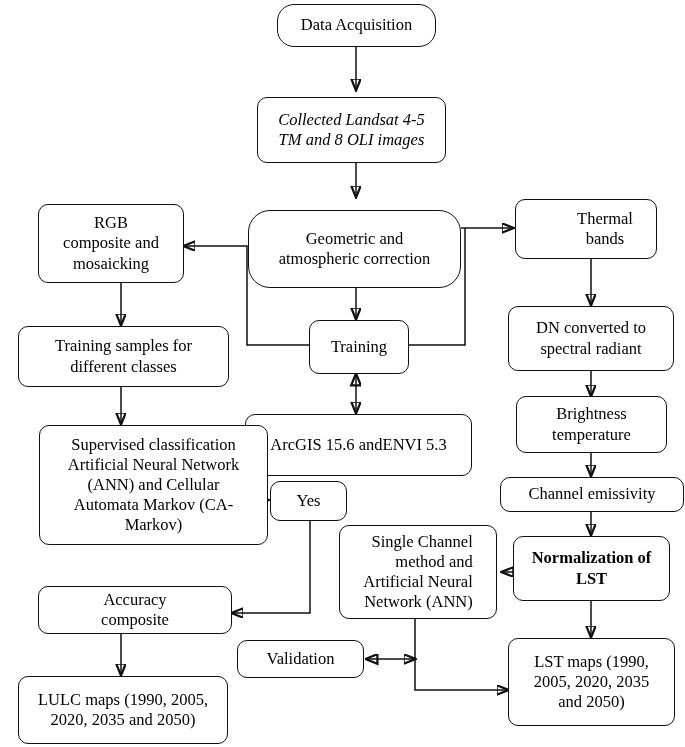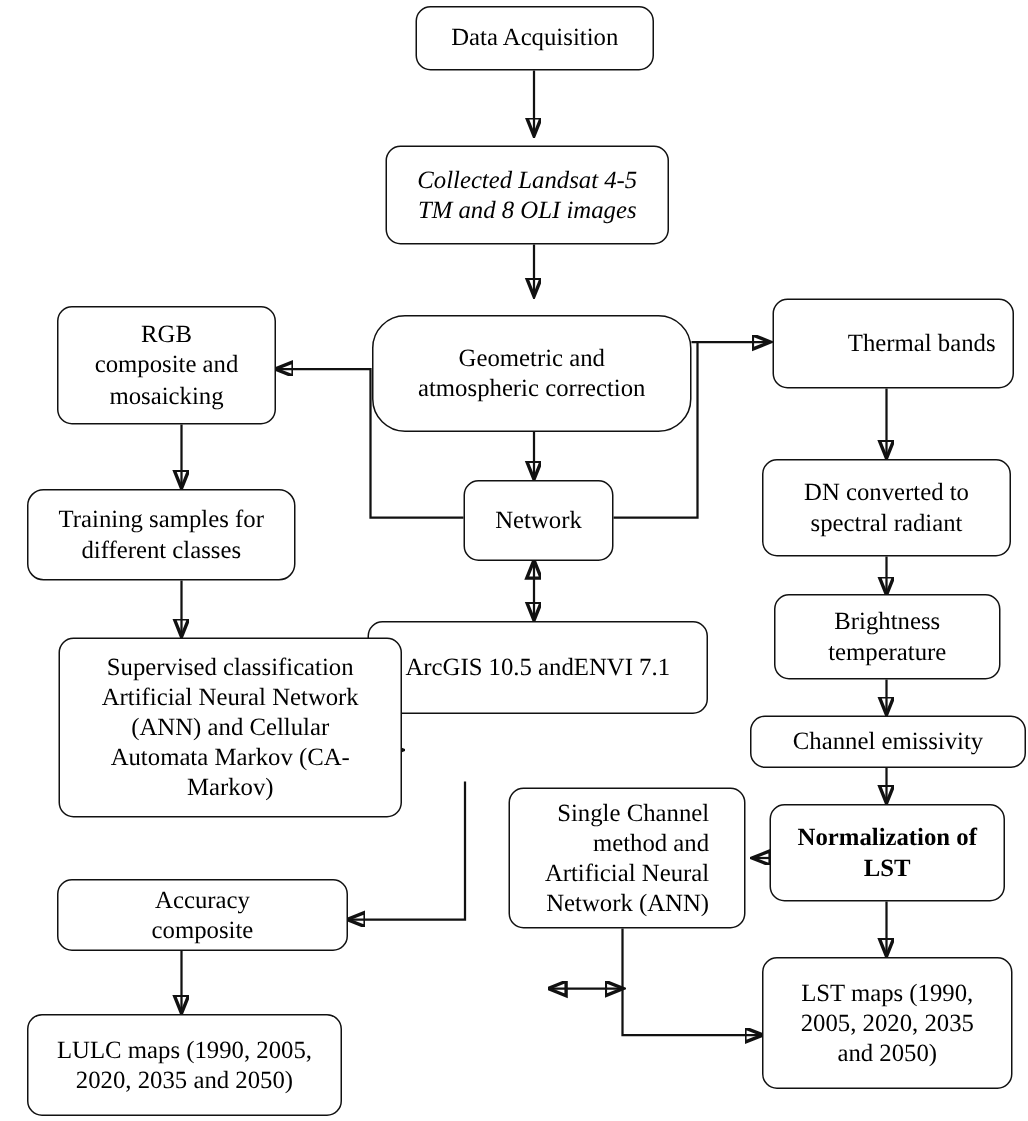--- a/index.html
+++ b/index.html
@@ -97,67 +97,69 @@
 
     <path d="M513,572 L502,572" marker-end="url(#ah)"></path>
 
     <path d="M591,601 L591,637" marker-end="url(#ah)"></path>
 
     <path d="M366,659 L415,659" marker-end="url(#ah)" marker-start="url(#ah-start)"></path>
 
     <path d="M415,619 L415,690 L508,690" marker-end="url(#ah)"></path>
   </svg>
 
-  <div class="node" style="left:277px; top:4px; width:159px; height:43px;">Data Acquisition</div>
+  <div class="node" style="left:277px; top:4px; width:159px; height:43px;border-radius:17px;">Data Acquisition</div>
 
   <div class="node" style="left:257px; top:97px; width:189px; height:66px;font-style:italic;">Collected Landsat 4-5
 TM and 8 OLI images</div>
 
   <div class="node" style="left:248px; top:210px; width:213px; height:78px;border-radius:22px;">Geometric and
 atmospheric correction</div>
 
   <div class="node" style="left:38px; top:204px; width:146px; height:79px;">RGB
 composite and
 mosaicking</div>
 
-  <div class="node" style="left:515px; top:199px; width:161px; height:60px;padding-left:44px;">Thermal bands</div>
+  <div class="node" style="left:515px; top:199px; width:142px; height:60px;padding-left:44px;">Thermal bands</div>
 
-  <div class="node" style="left:309px; top:320px; width:100px; height:54px;">Network</div>
+  <div class="node" style="left:309px; top:320px; width:100px; height:54px;">Training</div>
 
-  <div class="node" style="left:18px; top:326px; width:179px; height:61px;border-radius:11px;">Training samples for
+  <div class="node" style="left:18px; top:326px; width:211px; height:61px;">Training samples for
 different classes</div>
 
   <div class="node" style="left:508px; top:306px; width:166px; height:65px;text-align:center;">DN converted to
 spectral radiant</div>
 
-  <div class="node" style="left:245px; top:414px; width:227px; height:62px;">ArcGIS 10.5 andENVI 7.1</div>
+  <div class="node" style="left:245px; top:414px; width:227px; height:62px;">ArcGIS 15.6 andENVI 5.3</div>
 
   <div class="node" style="left:516px; top:396px; width:151px; height:57px;">Brightness
 temperature</div>
 
   <div class="node" style="left:3px; top:425px; width:229px; height:120px;margin-left:36px;">Supervised classification
 Artificial Neural Network
 (ANN) and Cellular
 Automata Markov (CA-
 Markov)</div>
 
+  <div class="node" style="left:270px; top:481px; width:77px; height:40px;">Yes</div>
 
   <div class="node" style="left:500px; top:477px; width:184px; height:35px;">Channel emissivity</div>
 
   <div class="node" style="left:339px; top:525px; width:158px; height:94px;text-align:right;">Single Channel
 method and
 Artificial Neural
 Network (ANN)</div>
 
   <div class="node" style="left:513px; top:536px; width:157px; height:65px;font-weight:bold;">Normalization of
 LST</div>
 
   <div class="node" style="left:38px; top:586px; width:194px; height:48px;">Accuracy
 composite</div>
 
+  <div class="node" style="left:237px; top:640px; width:127px; height:38px;">Validation</div>
 
   <div class="node" style="left:508px; top:638px; width:167px; height:88px;">LST maps (1990,
 2005, 2020, 2035
 and 2050)</div>
 
   <div class="node" style="left:18px; top:676px; width:210px; height:68px;">LULC maps (1990, 2005,
 2020, 2035 and 2050)</div>
 
 </div>
 

